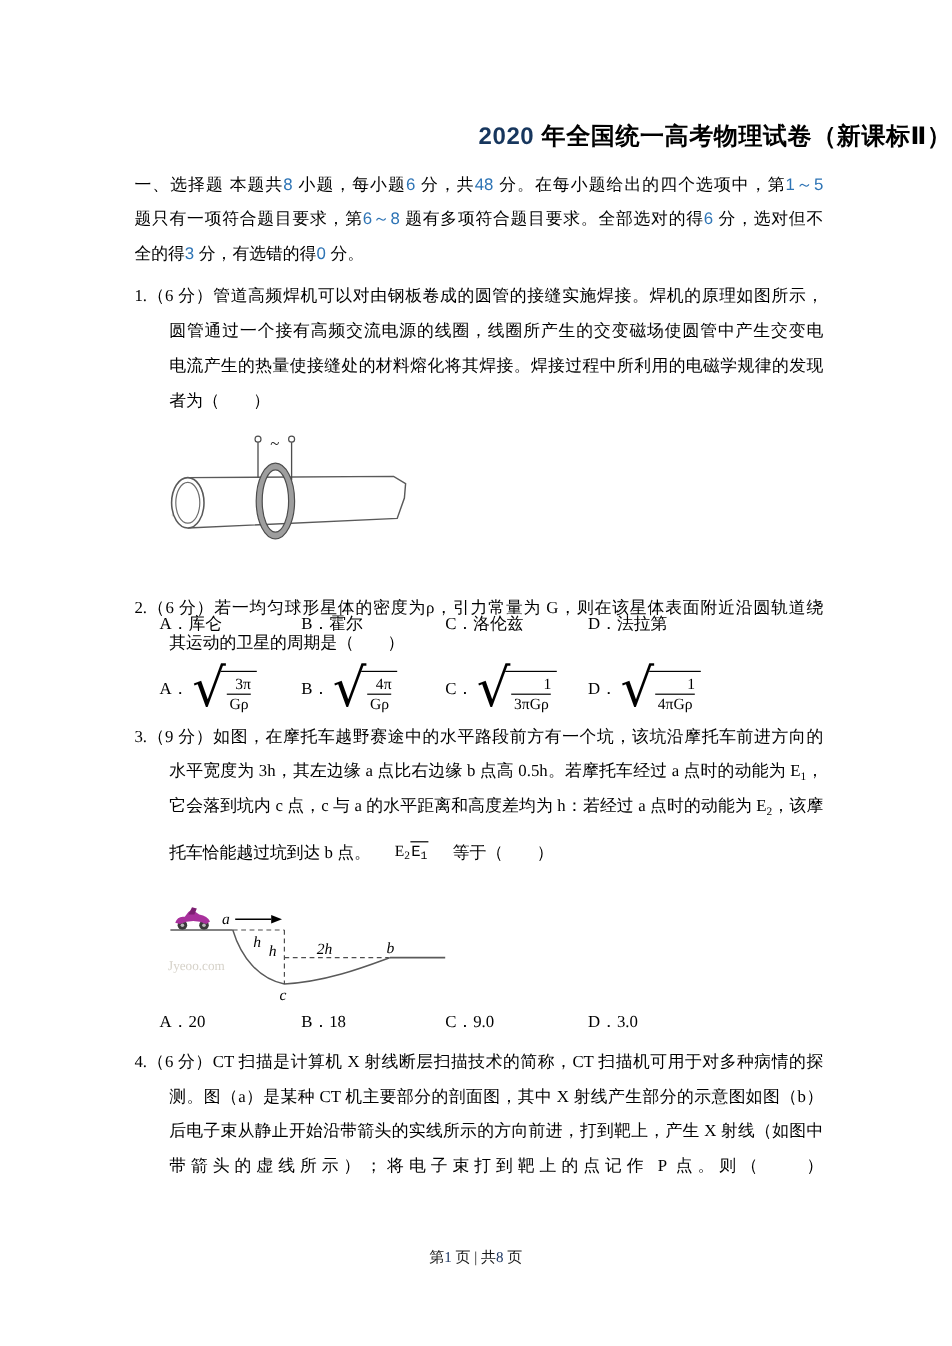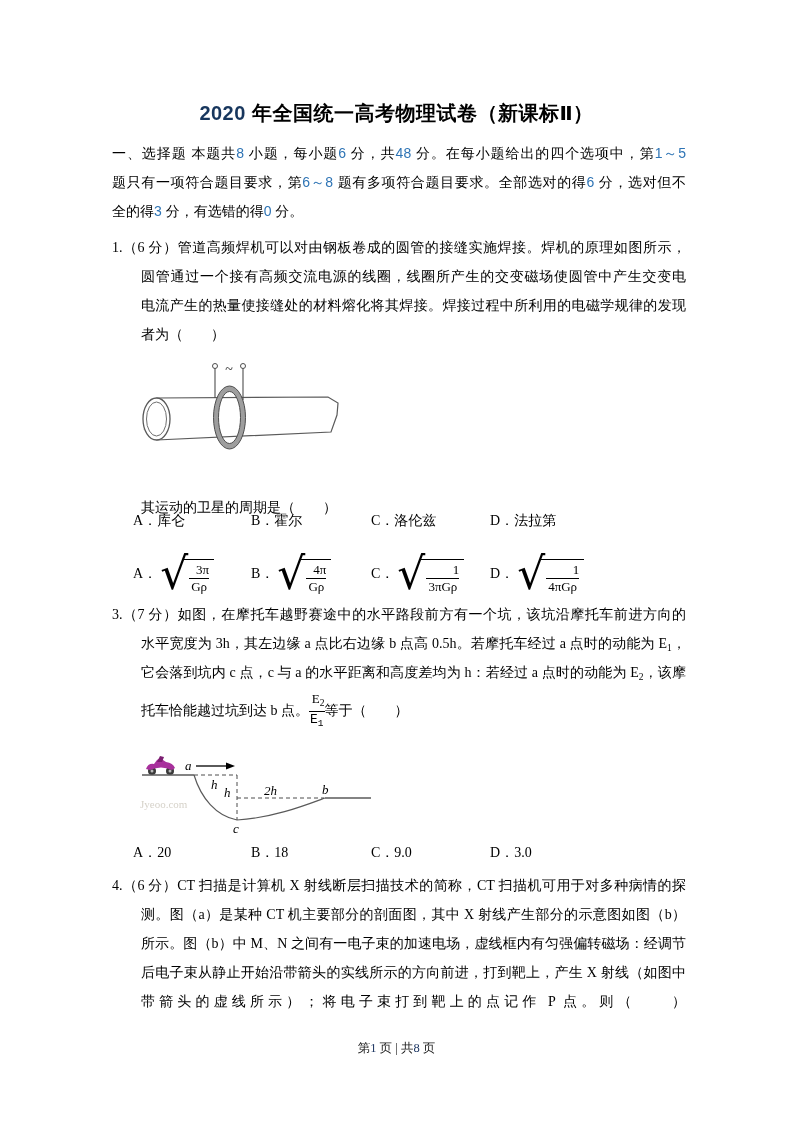--- a/index.html
+++ b/index.html
@@ -3,21 +3,21 @@
 <meta charset="utf-8">
 <style>
   * { box-sizing: border-box; margin: 0; padding: 0; }
   html,body { background:#ffffff; }
   .page {
     position: relative; width: 793px; height: 1122px; background: #ffffff;
     font-family: "Liberation Serif", "DejaVu Serif", serif; color: #000;
     overflow: hidden;
   }
   .title {
-    position: absolute; top: 100px; left: 0; width: 793px; text-align: center;
+    position: absolute; top: 100px; left: 0; width: 793px; text-align: right;
     font-size: 20px; font-weight: bold;
     font-family: "Liberation Sans", "DejaVu Sans", sans-serif; letter-spacing: .5px;
   }
   .seg-tnum { color:#17365d; }
   .seg-num  { color:#2e74b5; }
   .seg-sub  { font-size: 9.5px; vertical-align: -3px; }
 
   .block { position: absolute; left: 112px; width: 574px; }
   .b-intro { top: 139px; font-family: "Liberation Sans", "DejaVu Sans", sans-serif; font-weight: normal; }
   .b-q1 { top: 233px; }
@@ -41,22 +41,22 @@
   .fopt { position: absolute; top: 0; height: 46px; display: flex; align-items: center; white-space: nowrap; }
   .sqrt { display: inline-flex; align-items: flex-start; margin-left: 3px; }
   .radsign { font-family: "DejaVu Sans", sans-serif; font-size: 44px; line-height: 40px;
              margin-right: -4px; font-weight: 400; }
   .radicand { border-top: 1.6px solid #000; margin-top: 5px; padding: 2px 5px 0 5px; }
   .fr { display: flex; flex-direction: column; align-items: flex-end; font-size: 13px; line-height: 16px; }
   .fr .dn { border-top: 1.2px solid #000; padding: 0 2px; }
 
   .fline { display: flex; align-items: center; height: 40px; margin-top: 4px;
            font-size: 14px; padding-left: 29px; }
-  .efrac { display: inline-flex; flex-direction: column; align-items: flex-end;
-           font-size: 13px; line-height: 16px; margin: 0 0; }
+  .efrac { display: inline-flex; flex-direction: row; align-items: flex-start;
+           font-size: 13px; line-height: 16px; margin: 0 20px; }
   .efrac .dn { border-top: 1.2px solid #000; padding: 0 1px; font-family: Liberation Mono, monospace; }
 
   .fig { position: absolute; }
   .f1 { left: 140px; top: 358px; }
   .f3 { left: 140px; top: 746px; }
   svg text { font-family: "Liberation Serif", "DejaVu Serif", serif; }
 
   .footer { position: absolute; top: 1040px; left: 0; width: 793px; text-align: center;
             font-size: 12.5px; line-height: 16px; color: #1a1a1a; }
   .seg-fnum { color: #1f3864; }
@@ -96,20 +96,21 @@
   </svg>
 
   <div class="opts o-q1">
     <span class="opt op-a"><span>A．</span><span>库仑</span></span>
     <span class="opt op-b"><span>B．</span><span>霍尔</span></span>
     <span class="opt op-c"><span>C．</span><span>洛伦兹</span></span>
     <span class="opt op-d"><span>D．</span><span>法拉第</span></span>
   </div>
 
   <div class="block b-q2">
+    <div class="line fill"><span>2.（6 分）若一均匀球形星体的密度为ρ，引力常量为 G，则在该星体表面附近沿圆轨道绕</span></div>
     <div class="line nofill indent"><span>其运动的卫星的周期是（　　）</span></div>
   </div>
 
   <div class="fopts">
     <span class="fopt op-a">
       <span>A．</span>
       <span class="sqrt">
           <span class="radsign">√</span>
           <span class="radicand">
             <span class="fr">
@@ -151,21 +152,21 @@
             <span class="fr">
               <span class="up">1</span>
               <span class="dn">4πGρ</span>
             </span>
           </span>
         </span>
     </span>
   </div>
 
   <div class="block b-q3">
-    <div class="line fill"><span>3.（7 分）如图，在摩托车越野赛途中的水平路段前方有一个坑，该坑沿摩托车前进方向的</span></div>
+    <div class="line fill"><span>3.（9 分）如图，在摩托车越野赛途中的水平路段前方有一个坑，该坑沿摩托车前进方向的</span></div>
     <div class="line fill indent"><span>水平宽度为 3h，其左边缘 a 点比右边缘 b 点高 0.5h。若摩托车经过 a 点时的动能为 E</span><span class="seg-sub">1</span><span>，</span></div>
     <div class="line fill indent"><span>它会落到坑内 c 点，c 与 a 的水平距离和高度差均为 h：若经过 a 点时的动能为 E</span><span class="seg-sub">2</span><span>，该摩</span></div>
     <div class="fline">
       <span>托车恰能越过坑到达 b 点。</span>
       <span class="efrac">
         <span class="up"><span>E</span><span class="seg-sub">2</span></span>
         <span class="dn"><span>E</span><span class="seg-sub">1</span></span>
       </span>
       <span>等于（　　）</span>
     </div>
@@ -200,20 +201,19 @@
   <div class="opts o-q3">
     <span class="opt op-a"><span>A．</span><span>20</span></span>
     <span class="opt op-b"><span>B．</span><span>18</span></span>
     <span class="opt op-c"><span>C．</span><span>9.0</span></span>
     <span class="opt op-d"><span>D．</span><span>3.0</span></span>
   </div>
 
   <div class="block b-q4">
     <div class="line fill"><span>4.（6 分）CT 扫描是计算机 X 射线断层扫描技术的简称，CT 扫描机可用于对多种病情的探</span></div>
     <div class="line fill indent"><span>测。图（a）是某种 CT 机主要部分的剖面图，其中 X 射线产生部分的示意图如图（b）</span></div>
-    <div class="line fill indent"><span>所示。图（b）中 M、N 之间有一电子束的加速电场，虚线框内有匀强偏转磁场：经调节</span></div>
     <div class="line fill indent"><span>后电子束从静止开始沿带箭头的实线所示的方向前进，打到靶上，产生 X 射线（如图中</span></div>
     <div class="line fill indent"><span>带箭头的虚线所示）；将电子束打到靶上的点记作 P 点。则（　　）</span></div>
   </div>
 
   <div class="footer"><span>第</span><span class="seg-fnum">1</span><span> 页</span><span>  |  </span><span>共</span><span class="seg-fnum">8</span><span> 页</span></div>
 
 </div>
 
 </body></html>

